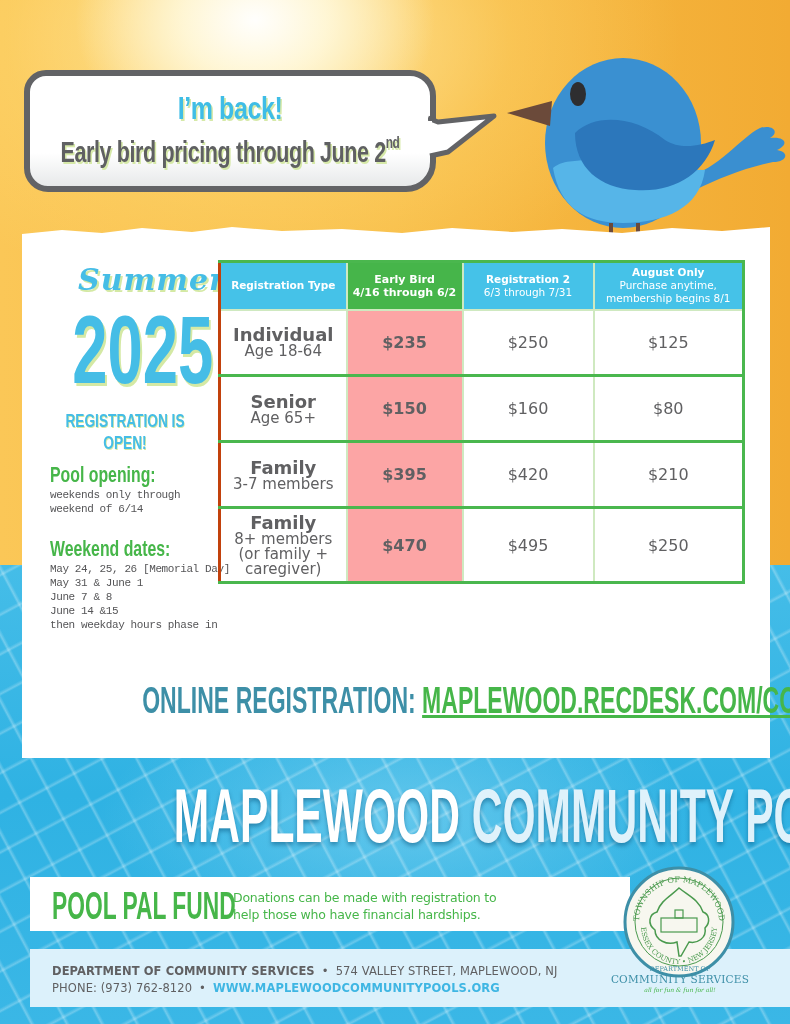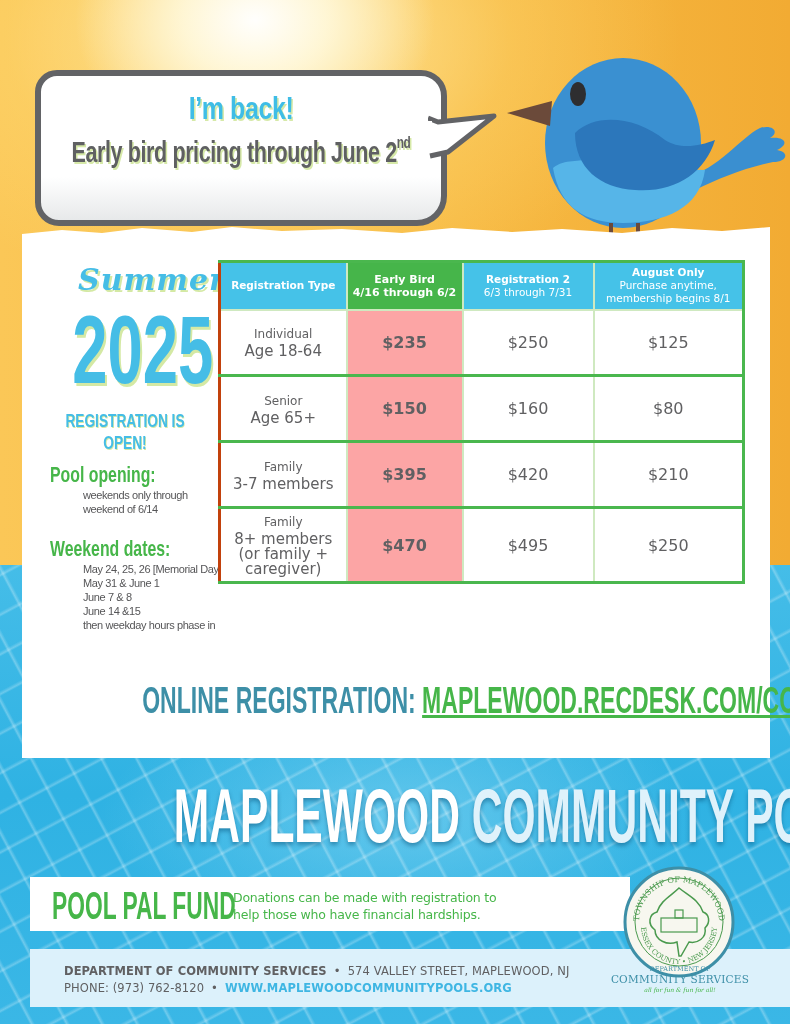--- a/index.html
+++ b/index.html
@@ -21,25 +21,24 @@
     position: absolute; left: 0; top: 565px; width: 790px; height: 459px;
     background:
       repeating-linear-gradient(62deg, rgba(255,255,255,0) 0px, rgba(255,255,255,0) 26px, rgba(255,255,255,0.28) 28px, rgba(255,255,255,0) 31px),
       repeating-linear-gradient(-28deg, rgba(255,255,255,0) 0px, rgba(255,255,255,0) 30px, rgba(255,255,255,0.25) 32px, rgba(255,255,255,0) 35px),
       radial-gradient(ellipse 300px 120px at 400px 250px, rgba(150,220,245,0.5), rgba(150,220,245,0)),
       linear-gradient(180deg, #45bde8 0%, #2fb2e3 50%, #3ab7e6 100%);
   }
 
   
   .bubble {
-    position: absolute; left: 24px; top: 70px; width: 412px; height: 156px;
+    position: absolute; left: 24px; top: 70px; width: 412px; height: 122px;
     background: linear-gradient(180deg, #ffffff 70%, #e7e9ea 100%);
     border: 6px solid #626366;
     border-radius: 22px 26px 30px 24px;
-    margin-left: 11px;
   }
   .bubble-tail {
     position: absolute; left: 428px; top: 112px; width: 70px; height: 50px;
   }
   .bubble-line1 {
     position: absolute; left: 0; right: 0; top: 14px; text-align: center;
     font-family: "Liberation Sans", sans-serif; font-weight: bold;
     font-size: 32px; color: #3fbde6; letter-spacing: -0.5px;
     transform: scaleX(0.78); transform-origin: center;
     text-shadow: 2px 2px 0 #d6e9a8;
@@ -88,22 +87,22 @@
     text-shadow: 1px 1px 0 #d4e9a4;
   }
   .info-block { position: absolute; left: 50px; width: 170px; }
   .info-title {
     font-family: "Liberation Sans", sans-serif; font-weight: bold;
     font-size: 22px; color: #46b649; display: inline-block;
     transform: scaleX(0.72); transform-origin: left;
     white-space: nowrap; line-height: 26px;
   }
   .info-line {
-    font-family: Liberation Sans, sans-serif; font-size: 11px; color: #555557;
-    letter-spacing: -0.4px; line-height: 14px; white-space: nowrap; margin-left: 33px;
+    font-family: Liberation Mono, monospace; font-size: 11px; color: #555557;
+    letter-spacing: -0.4px; line-height: 14px; white-space: nowrap;
   }
 
   
   .price-table {
     position: absolute; left: 218px; top: 260px; width: 524px;
     border-collapse: collapse; table-layout: fixed;
   }
   .price-table th, .price-table td {
     border: 2px solid #cfe9c0; text-align: center; vertical-align: middle;
     color: #606062;
@@ -111,21 +110,21 @@
   .price-table th {
     height: 48px; background: #45c2e8; color: #ffffff; font-size: 10.5px;
     line-height: 13px; font-weight: normal; padding: 0 4px;
     border-top: 3px solid #4ab74e; border-left: 1px solid #cfe9c0;
   }
   .price-table th .th-bold { font-weight: bold; display: block; }
   .price-table th.early { background: #46b54a; font-size: 11px; text-align: center; }
   .price-table th.early .th-bold { display: block; }
   .price-table tr.body-row td { border-bottom: 3px solid #4ab74e; }
   .price-table td.type-cell { padding: 4px 2px; }
-  .type-name { display: block; font-weight: normal; font-size: 12px; color: #606062; line-height: 19px; }
+  .type-name { display: block; font-weight: bold; font-size: 18px; color: #606062; line-height: 19px; }
   .type-sub { display: block; font-size: 15px; color: #606062; line-height: 15px; }
   .price-table td.early-price { background: #fca5a5; font-weight: bold; font-size: 16px; }
   .price-table td.price { font-size: 16px; }
   .price-table .col-left { border-left: 3px solid #c2410c; }
   .price-table .col-right { border-right: 3px solid #4ab74e; }
 
   
   .online-reg {
     position: absolute; left: 0; width: 790px; top: 680px; text-align: center;
     font-family: "Liberation Sans", sans-serif; font-weight: bold;
@@ -159,21 +158,21 @@
     position: absolute; left: 233px; top: 889px; width: 300px;
     font-size: 12.5px; line-height: 17px; color: #46b649; letter-spacing: -0.2px;
   }
 
   
   .footer-strip {
     position: absolute; left: 30px; top: 949px; width: 760px; height: 58px;
     background: #dcf1fb;
   }
   .footer-line {
-    position: absolute; left: 64px; font-size: 11.5px; color: #606062; white-space: nowrap;
+    position: absolute; left: 52px; font-size: 11.5px; color: #606062; white-space: nowrap;
     letter-spacing: 0.1px;
   }
   .footer-line b { font-weight: bold; }
   .footer-line .dot { margin: 0 7px; }
   .footer-line a { color: #3fb6e3; font-weight: bold; text-decoration: none; }
 
   
   .seal { position: absolute; left: 623px; top: 866px; width: 112px; height: 112px; }
   .dept-logo { position: absolute; left: 610px; top: 965px; width: 140px; text-align: center; }
   .dept-small { font-family: "DejaVu Serif", serif; font-size: 6.5px; color: #3d8fa7; line-height: 8px; }

